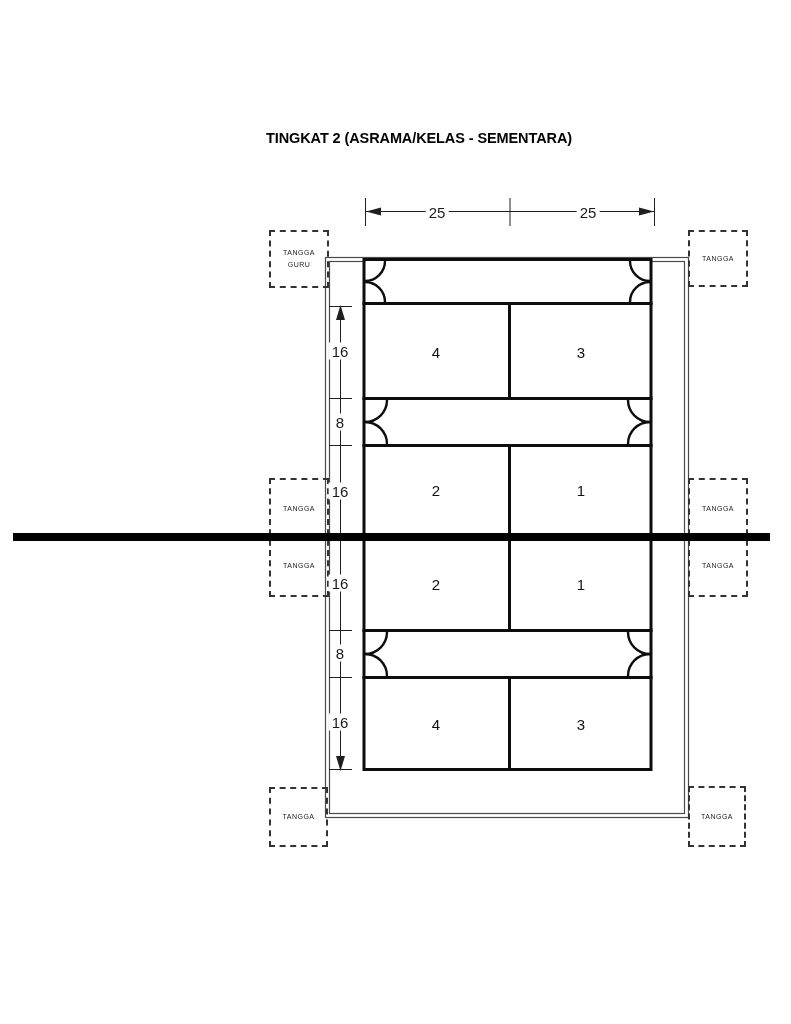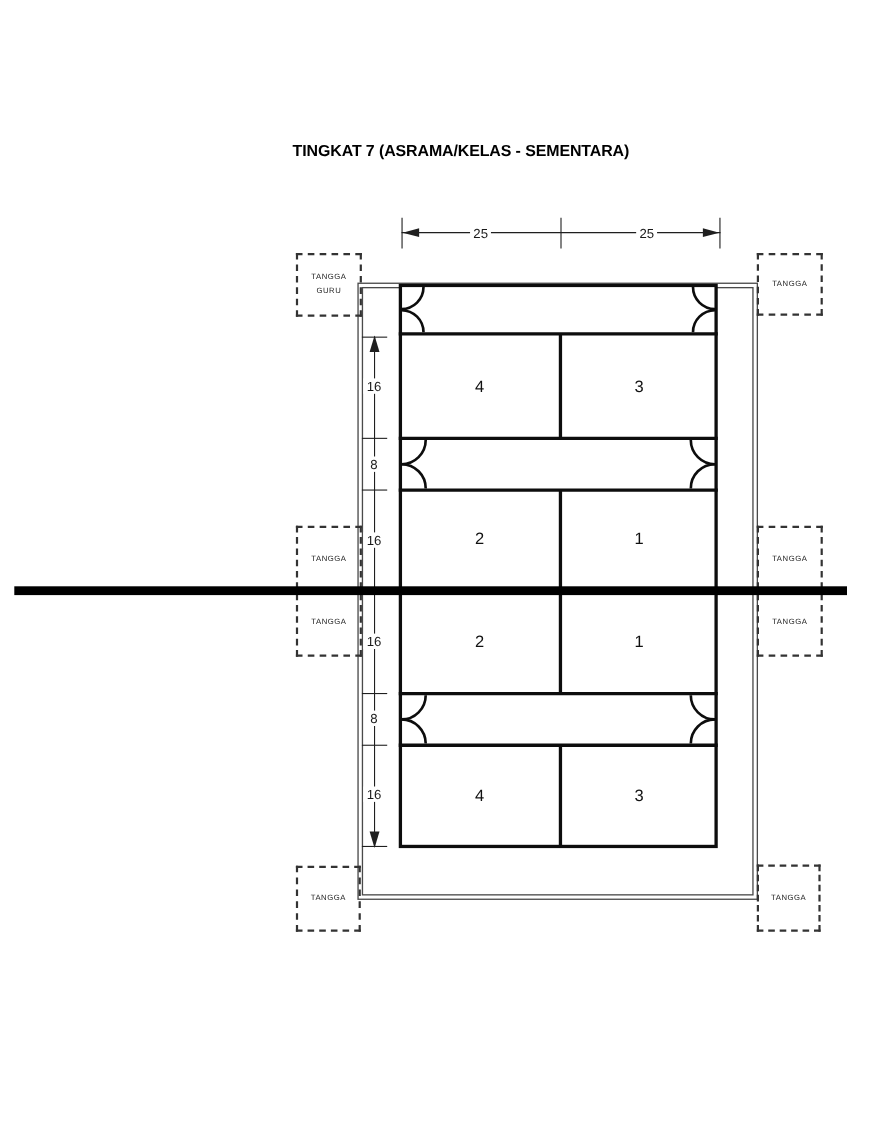--- a/index.html
+++ b/index.html
@@ -21,21 +21,21 @@
     font-weight: 700;
     letter-spacing: -0.1px;
     color: #000;
     white-space: nowrap;
   }
   svg.linework { position: absolute; left: 0; top: 0; }
   .dim-label {
     position: absolute;
     transform: translate(-50%, -50%);
     background: #ffffff;
-    font-size: 12px;
+    font-size: 15px;
     line-height: 1;
     padding: 1px 3px;
     color: #1a1a1a;
     text-align: center;
     white-space: nowrap;
   }
   .room-label {
     position: absolute;
     transform: translate(-50%, -50%);
     font-size: 15px;
@@ -62,21 +62,21 @@
   .section-cut {
     position: absolute;
     background: #000;
   }
 </style>
 </head>
 <body>
 
 <div id="canvas">
 
-  <div class="title">TINGKAT 7 (ASRAMA/KELAS - SEMENTARA)</div>
+  <div class="title">TINGKAT 2 (ASRAMA/KELAS - SEMENTARA)</div>
 
   <svg class="linework" width="791" height="1024" viewBox="0 0 791 1024">
 
     <g fill="none" stroke="#4a4a4a" stroke-width="1.2">
       <rect x="325.5" y="257.5" width="363" height="560"></rect>
       <rect x="329.5" y="261.5" width="355" height="552"></rect>
     </g>
 
     <g stroke="#1f1f1f" stroke-width="1">
       <line x1="365" y1="211.5" x2="655" y2="211.5"></line>

